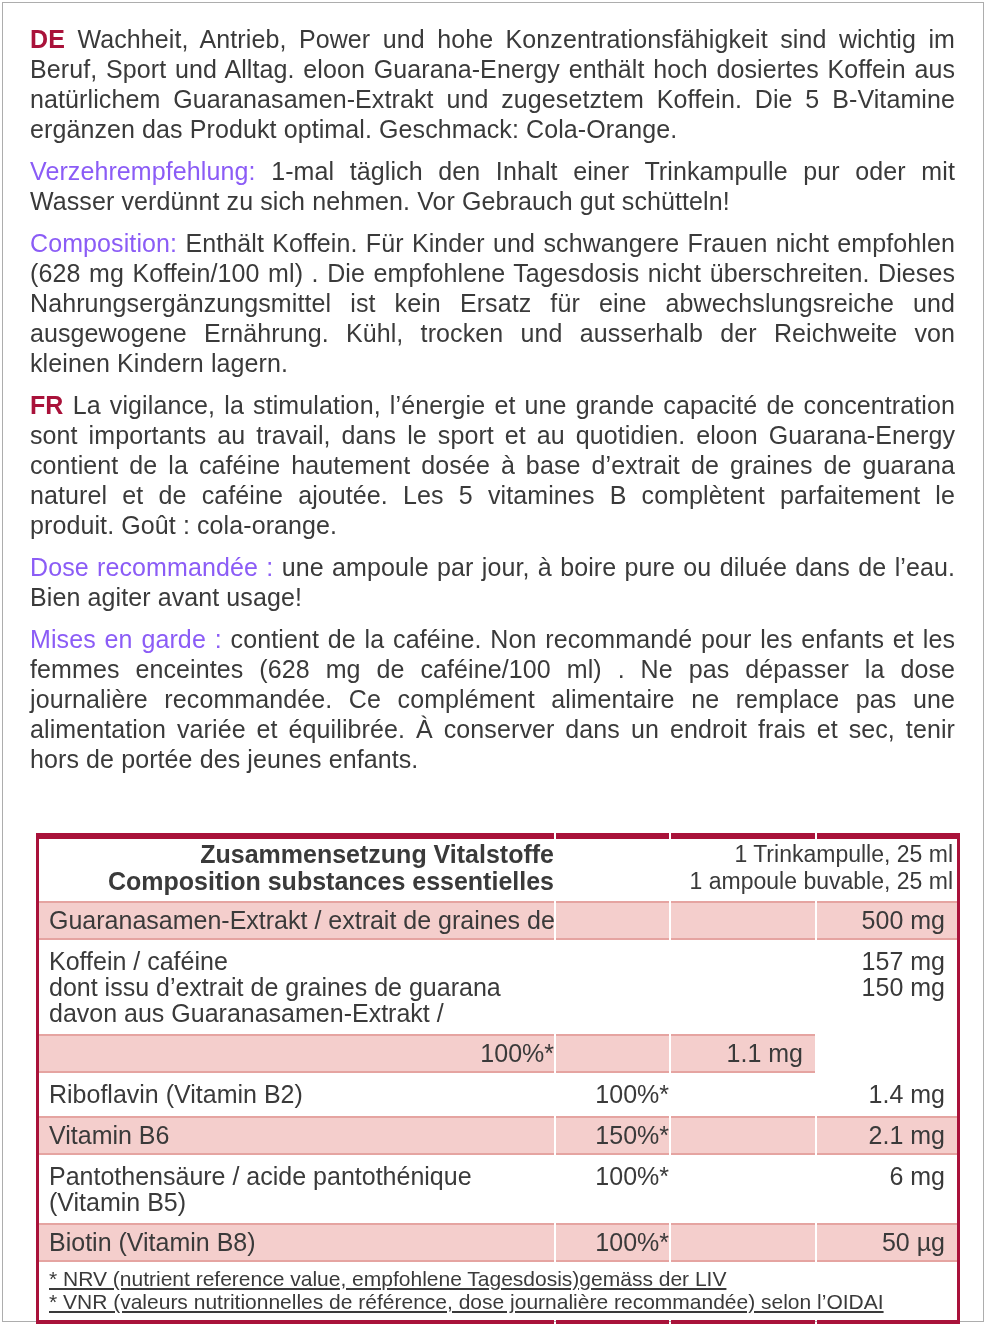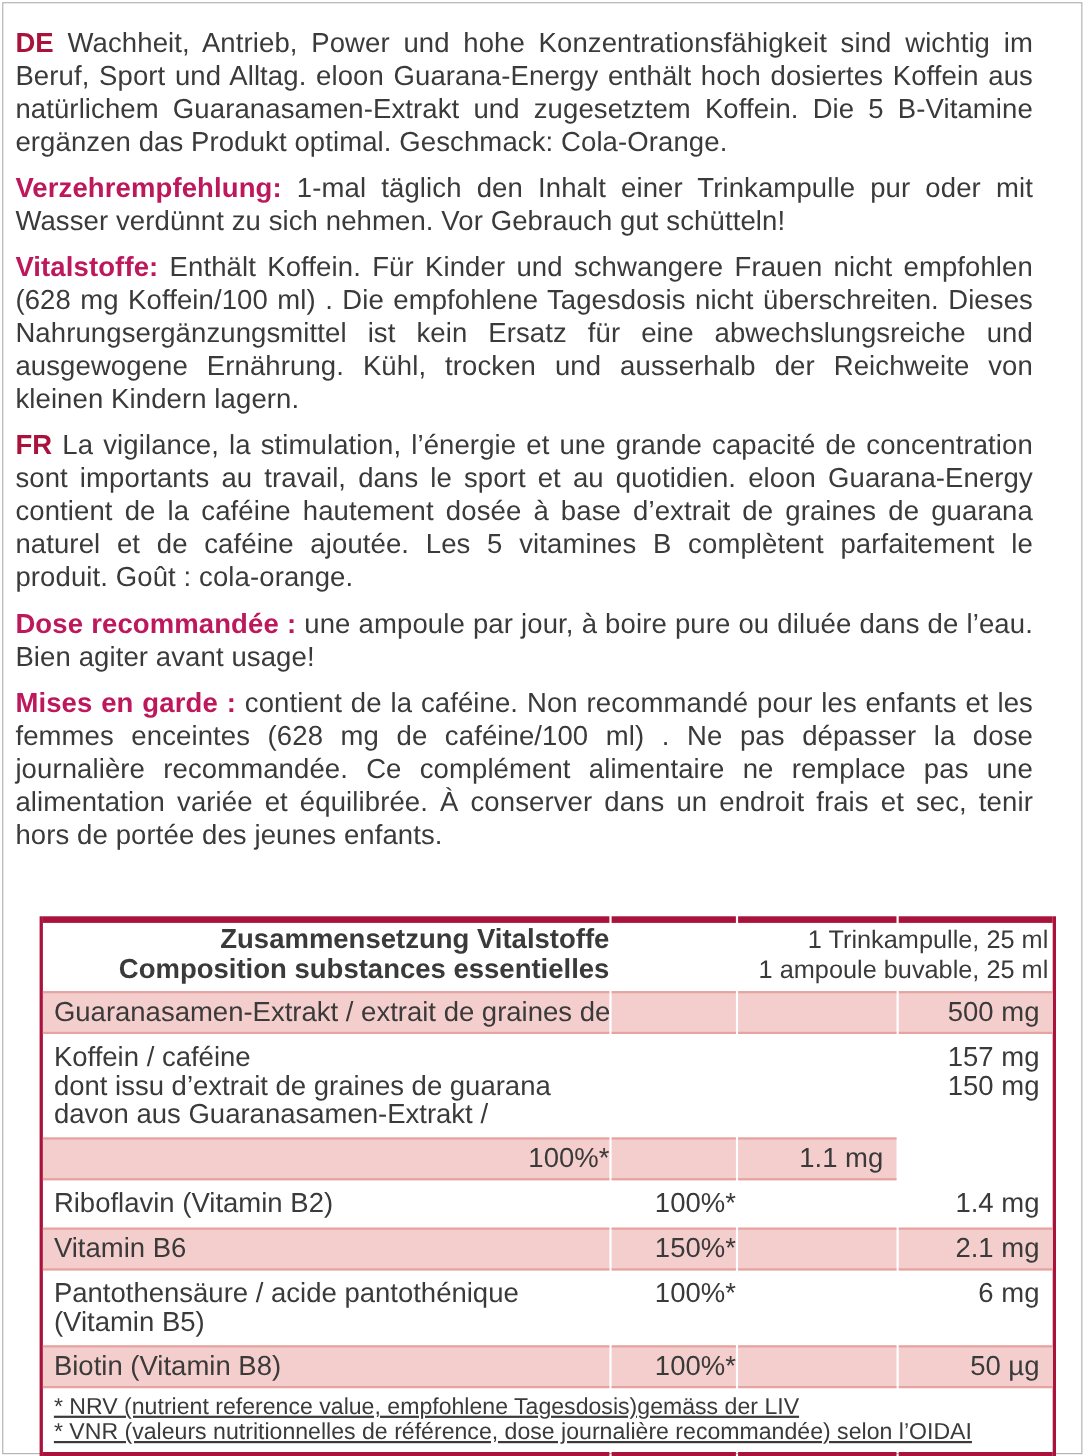--- a/index.html
+++ b/index.html
@@ -2,27 +2,27 @@
 <html><head>
 <meta charset="utf-8">
 <style>
   html,body{margin:0;padding:0;}
   body{
     width:986px;height:1324px;position:relative;background:#ffffff;
     font-family:"Liberation Sans","DejaVu Sans",sans-serif;
     color:#3a3a3a;overflow:hidden;
   }
   .page-frame{position:absolute;inset:2px;border:1px solid #adadad;pointer-events:none;}
-  .content{position:absolute;left:14px;top:24px;width:925px;}
+  .content{position:absolute;left:30px;top:24px;width:925px;}
   p.para{
     margin:0 0 12px 0;font-size:25px;line-height:30px;
     text-align:justify;letter-spacing:.1px;
   }
   .lang{font-weight:700;color:#a9123a;}
-  .sec-label{font-weight:700;color:#be185d;}
+  .sec-label{font-weight:400;color:#8b5cf6;}
 
   
   .ntable{
     position:absolute;left:36px;top:833px;width:924px;box-sizing:border-box;
     border-left:3px solid #a9123a;border-right:3px solid #a9123a;
     font-size:25px;line-height:27px;
   }
   .grid{display:grid;grid-template-columns:515px 113px 144px 1fr;column-gap:2px;}
   .bar div{background:#a9123a;}
   .bar.top div{height:6px;}
@@ -55,21 +55,21 @@
 <body>
 
 <div class="page-frame"></div>
 
 <div class="content">
 
   <p class="para"><span class="lang">DE</span> <span>Wachheit, Antrieb, Power und hohe Konzentrationsfähigkeit sind wichtig im Beruf, Sport und Alltag. eloon Guarana-Energy enthält hoch dosiertes Koffein aus natürlichem Guaranasamen-Extrakt und zugesetztem Koffein. Die 5 B-Vitamine ergänzen das Produkt optimal. Geschmack: Cola-Orange.</span></p>
 
   <p class="para"><span class="sec-label">Verzehrempfehlung:</span> <span>1-mal täglich den Inhalt einer Trinkampulle pur oder mit Wasser verdünnt zu sich nehmen. Vor Gebrauch gut schütteln!</span></p>
 
-  <p class="para"><span class="sec-label">Vitalstoffe:</span> <span>Enthält Koffein. Für Kinder und schwangere Frauen nicht empfohlen (628 mg Koffein/100 ml) . Die empfohlene Tagesdosis nicht überschreiten. Dieses Nahrungsergänzungsmittel ist kein Ersatz für eine abwechslungsreiche und ausgewogene Ernährung. Kühl, trocken und ausserhalb der Reichweite von kleinen Kindern lagern.</span></p>
+  <p class="para"><span class="sec-label">Composition:</span> <span>Enthält Koffein. Für Kinder und schwangere Frauen nicht empfohlen (628 mg Koffein/100 ml) . Die empfohlene Tagesdosis nicht überschreiten. Dieses Nahrungsergänzungsmittel ist kein Ersatz für eine abwechslungsreiche und ausgewogene Ernährung. Kühl, trocken und ausserhalb der Reichweite von kleinen Kindern lagern.</span></p>
 
   <p class="para"><span class="lang">FR</span> <span>La vigilance, la stimulation, l’énergie et une grande capacité de concentration sont importants au travail, dans le sport et au quotidien. eloon Guarana-Energy contient de la caféine hautement dosée à base d’extrait de graines de guarana naturel et de caféine ajoutée. Les 5 vitamines B complètent parfaitement le produit. Goût : cola-orange.</span></p>
 
   <p class="para"><span class="sec-label">Dose recommandée :</span> <span>une ampoule par jour, à boire pure ou diluée dans de l’eau. Bien agiter avant usage!</span></p>
 
   <p class="para"><span class="sec-label">Mises en garde :</span> <span>contient de la caféine. Non recommandé pour les enfants et les femmes enceintes (628 mg de caféine/100 ml) . Ne pas dépasser la dose journalière recommandée. Ce complément alimentaire ne remplace pas une alimentation variée et équilibrée. À conserver dans un endroit frais et sec, tenir hors de portée des jeunes enfants.</span></p>
 
 </div>
 
 <div class="ntable">

